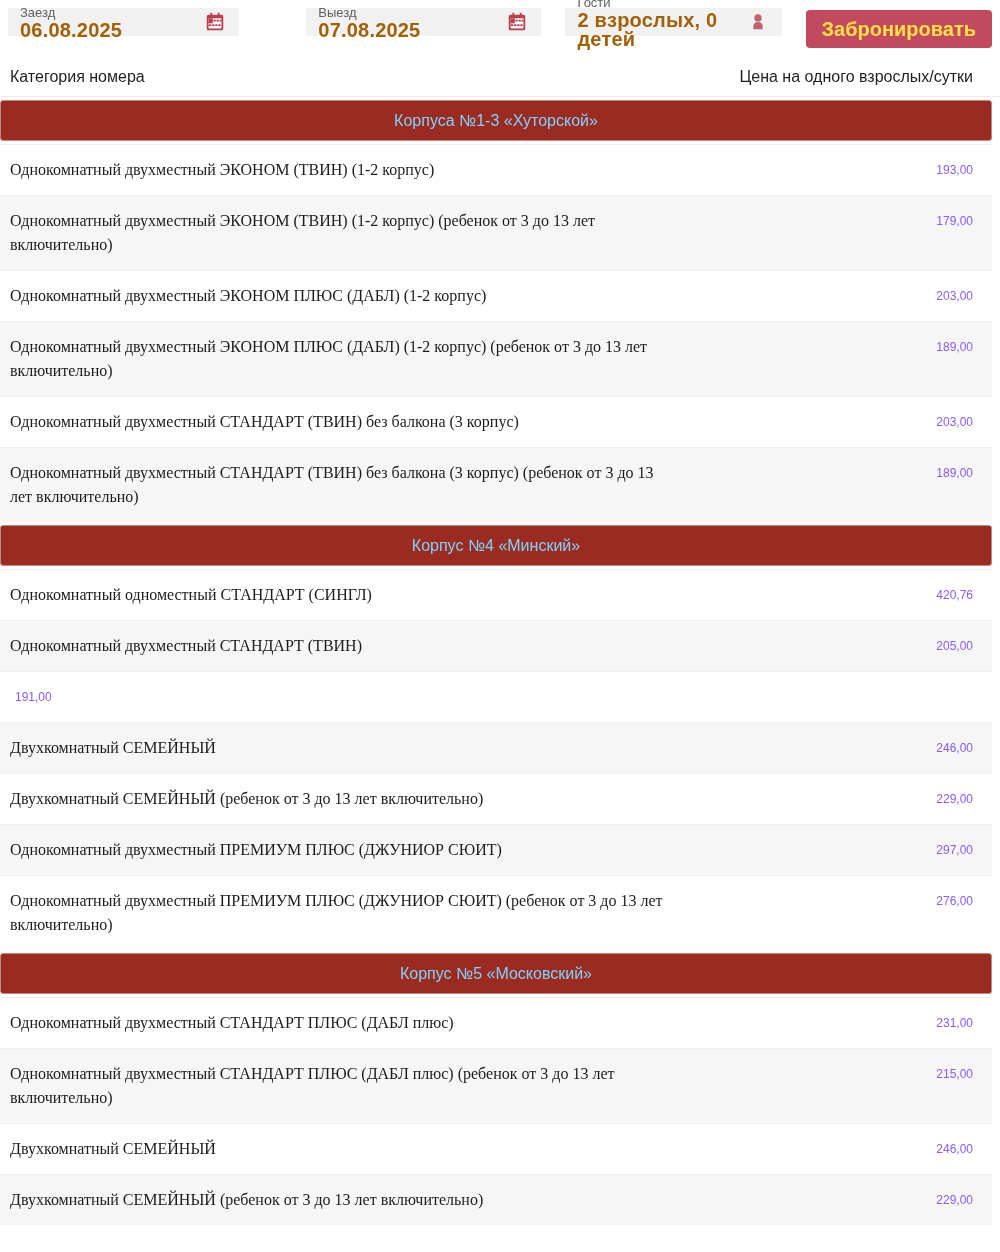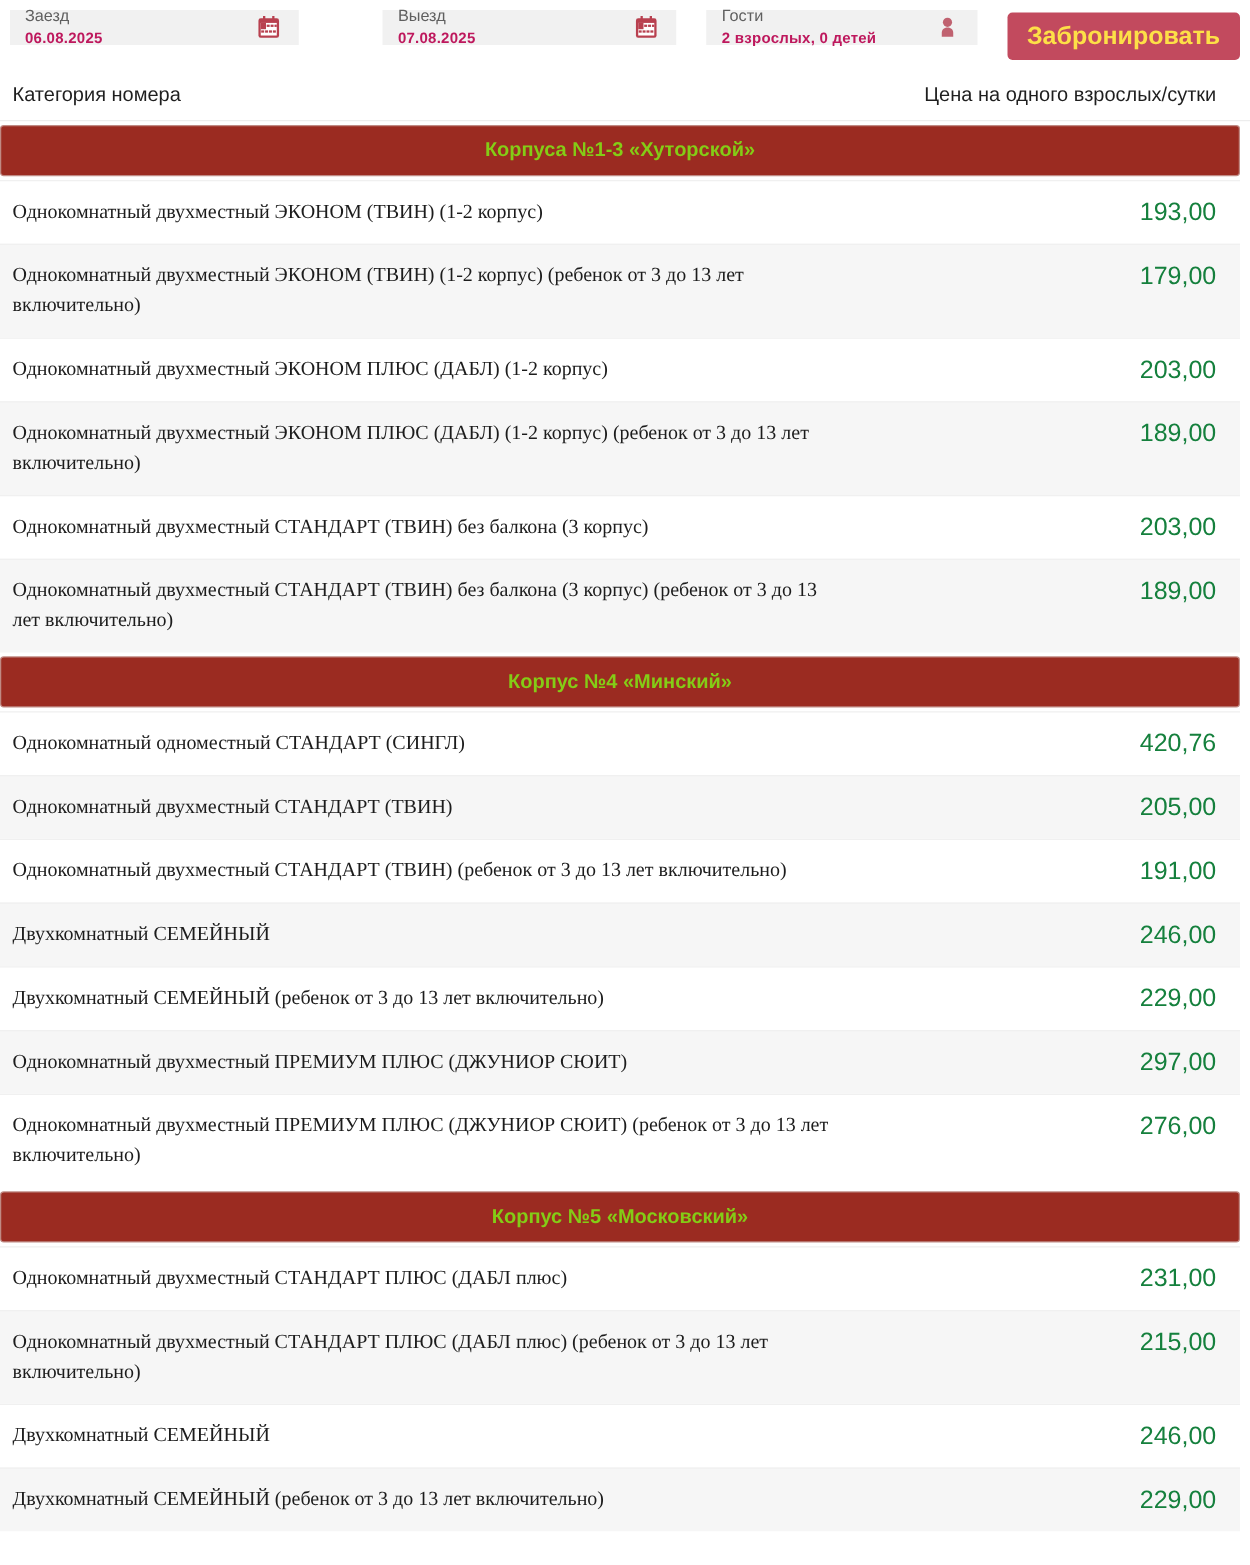--- a/index.html
+++ b/index.html
@@ -30,23 +30,23 @@
   .field-checkin  { width: 242px; margin-right: 22px; }
   .field-checkout { width: 246px; margin-right: 24px; margin-left: 45px; }
   .field-guests   { width: 226px; margin-right: 24px; }
   .field-texts { display: flex; flex-direction: column; justify-content: center; }
   .field-label {
     font-size: 13px;
     color: #5f5f5f;
     line-height: 16px;
   }
   .field-value {
-    font-size: 12px;
+    font-size: 20px;
     font-weight: bold;
-    color: #be185d;
+    color: #a16207;
     line-height: 19px;
     letter-spacing: 0.2px;
   }
   .field-icon { width: 24px; height: 24px; flex: 0 0 auto; display: flex; align-items: center; justify-content: center; }
 
   .book-button {
     margin-top: 2px;
     width: 196px;
     height: 38px;
     background: #c24a5e;
@@ -79,44 +79,44 @@
     margin: 3px 0;
     background: #9b2b21;
     border: 1px solid #c08a84;
     border-radius: 3px;
     height: 41px;
     display: flex;
     align-items: center;
     justify-content: center;
   }
   .section-band span {
-    color: #84cc16;
+    color: #7dd3fc;
     font-size: 16px;
-    font-weight: bold;
+    font-weight: normal;
   }
   .row {
     display: flex;
     justify-content: space-between;
     align-items: flex-start;
     background: #ffffff;
     padding: 13px 19px 13px 10px;
     border-top: 1px solid #f0f0f0;
   }
   .row.alt { background: #f6f6f6; }
   .row-name {
     font-size: 16px;
     line-height: 24px;
     max-width: 655px;
     color: #1c1c1c;
     font-family: Liberation Serif, serif;
   }
   .row-price {
-    font-size: 20px;
+    font-size: 12px;
     line-height: 24px;
-    color: #15803d;
+    color: #8b5cf6;
     white-space: nowrap;
     margin-left: 5px;
   }
 </style>
 </head>
 <body>
 
 <div class="topbar">
 
   <div class="field field-checkin">
@@ -221,21 +221,20 @@
     </div>
     <div class="row">
       <div class="row-name">Однокомнатный одноместный СТАНДАРТ (СИНГЛ)</div>
       <div class="row-price">420,76</div>
     </div>
     <div class="row alt">
       <div class="row-name">Однокомнатный двухместный СТАНДАРТ (ТВИН)</div>
       <div class="row-price">205,00</div>
     </div>
     <div class="row">
-      <div class="row-name">Однокомнатный двухместный СТАНДАРТ (ТВИН) (ребенок от 3 до 13 лет включительно)</div>
       <div class="row-price">191,00</div>
     </div>
     <div class="row alt">
       <div class="row-name">Двухкомнатный СЕМЕЙНЫЙ</div>
       <div class="row-price">246,00</div>
     </div>
     <div class="row">
       <div class="row-name">Двухкомнатный СЕМЕЙНЫЙ (ребенок от 3 до 13 лет включительно)</div>
       <div class="row-price">229,00</div>
     </div>

